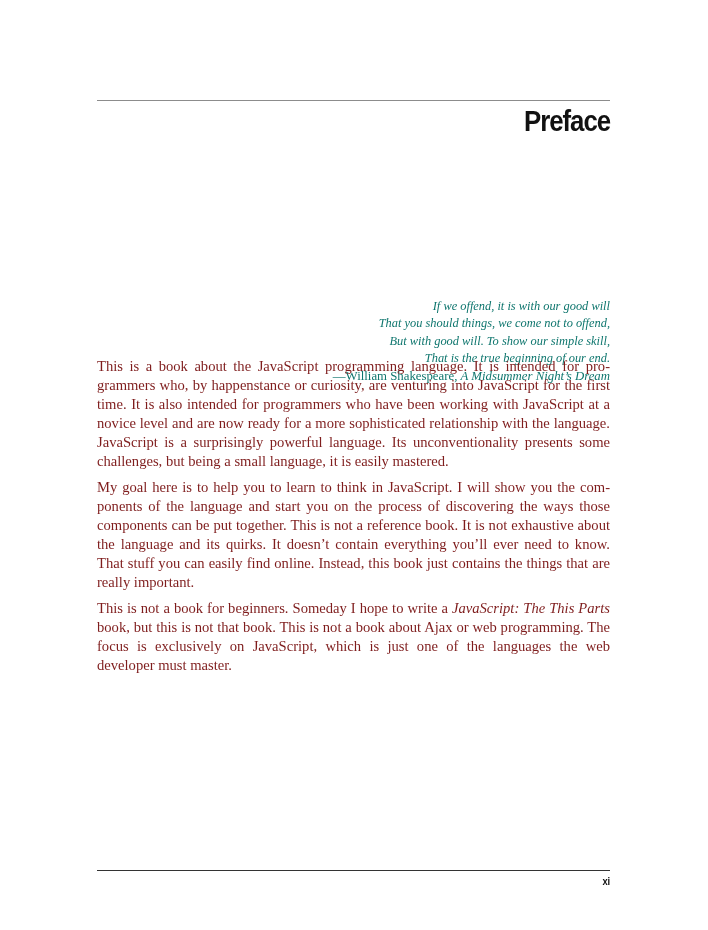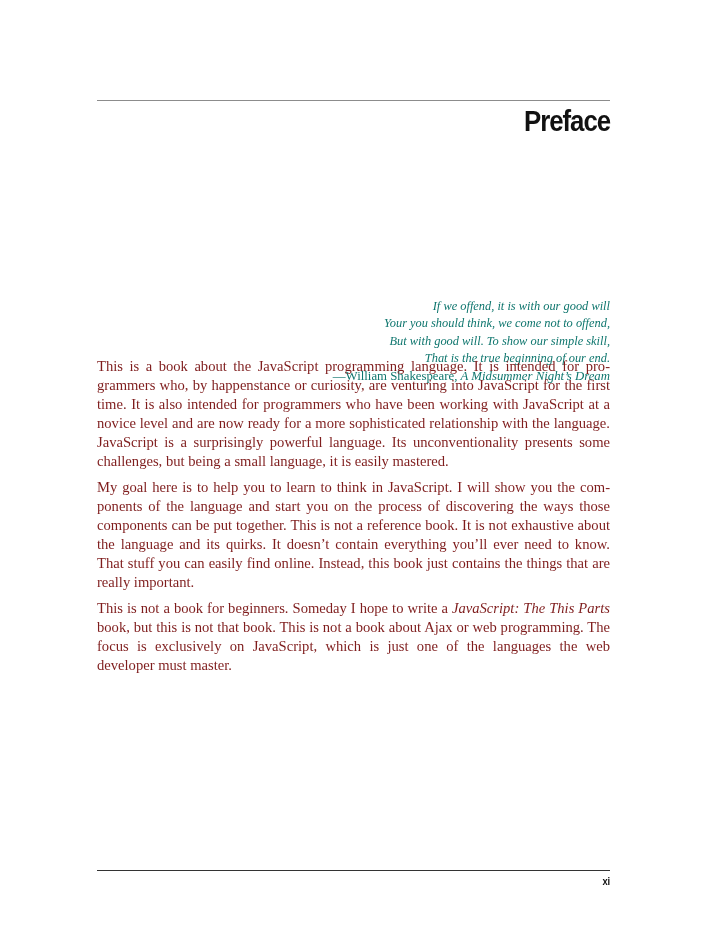--- a/index.html
+++ b/index.html
@@ -96,21 +96,21 @@
   </style>
 </head>
 <body>
 
 <div class="top-rule"></div>
 
 <h1 class="chapter-title" style="margin:0;">Preface</h1>
 
 <div class="epigraph">
   <span class="verse-line">If we offend, it is with our good will</span>
-  <span class="verse-line">Your you should think, we come not to offend,</span>
+  <span class="verse-line">That you should things, we come not to offend,</span>
   <span class="verse-line">But with good will. To show our simple skill,</span>
   <span class="verse-line">That is the true beginning of our end.</span>
   <span class="attribution"><span>—William Shakespeare, </span><span class="work">A Midsummer Night’s Dream</span></span>
 </div>
 
 <div class="body-text">
   <p>This is a book about the JavaScript programming language. It is intended for pro­grammers who, by happenstance or curiosity, are venturing into JavaScript for the first time. It is also intended for programmers who have been working with JavaScript at a novice level and are now ready for a more sophisticated relationship with the lan­guage. JavaScript is a surprisingly powerful language. Its unconventionality presents some challenges, but being a small language, it is easily mastered.</p>
   <p>My goal here is to help you to learn to think in JavaScript. I will show you the com­ponents of the language and start you on the process of discovering the ways those components can be put together. This is not a reference book. It is not exhaustive about the language and its quirks. It doesn’t contain everything you’ll ever need to know. That stuff you can easily find online. Instead, this book just contains the things that are really important.</p>
   <p><span>This is not a book for beginners. Someday I hope to write a </span><em>JavaScript: The This Parts</em><span> book, but this is not that book. This is not a book about Ajax or web program­ming. The focus is exclusively on JavaScript, which is just one of the languages the web developer must master.</span></p>
 </div>

